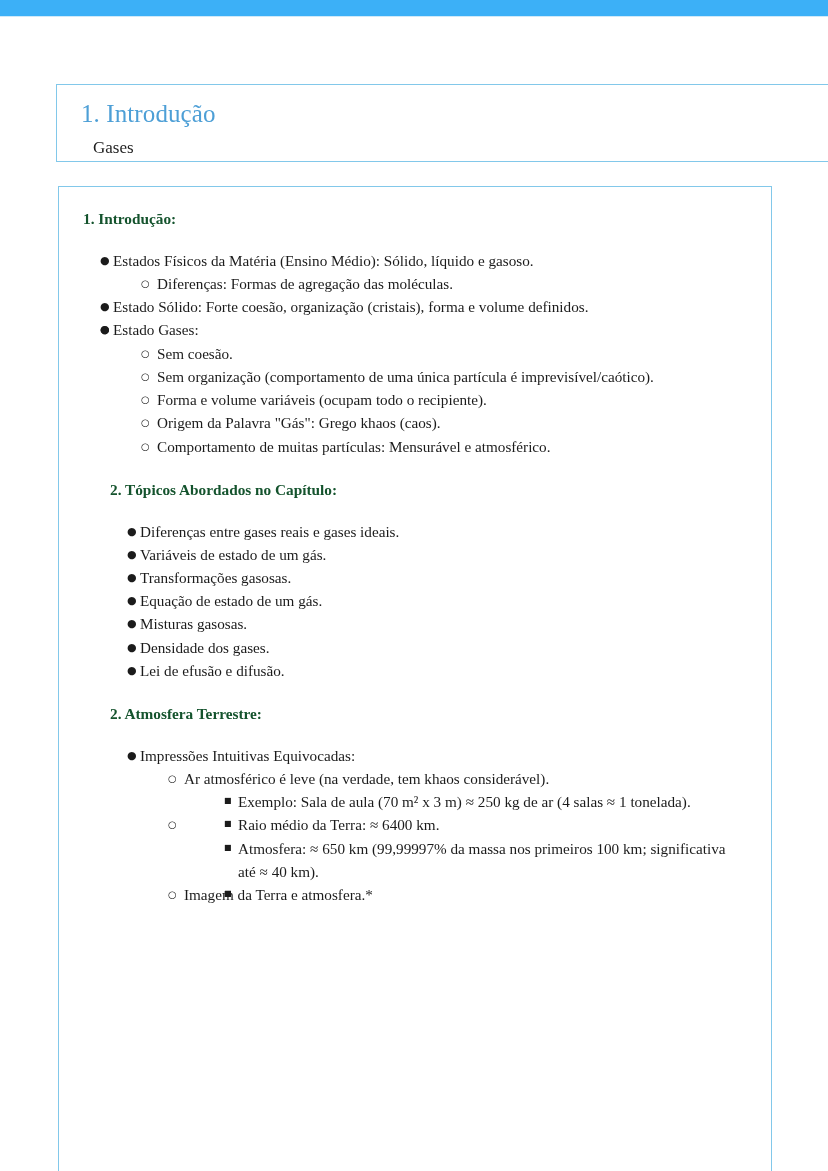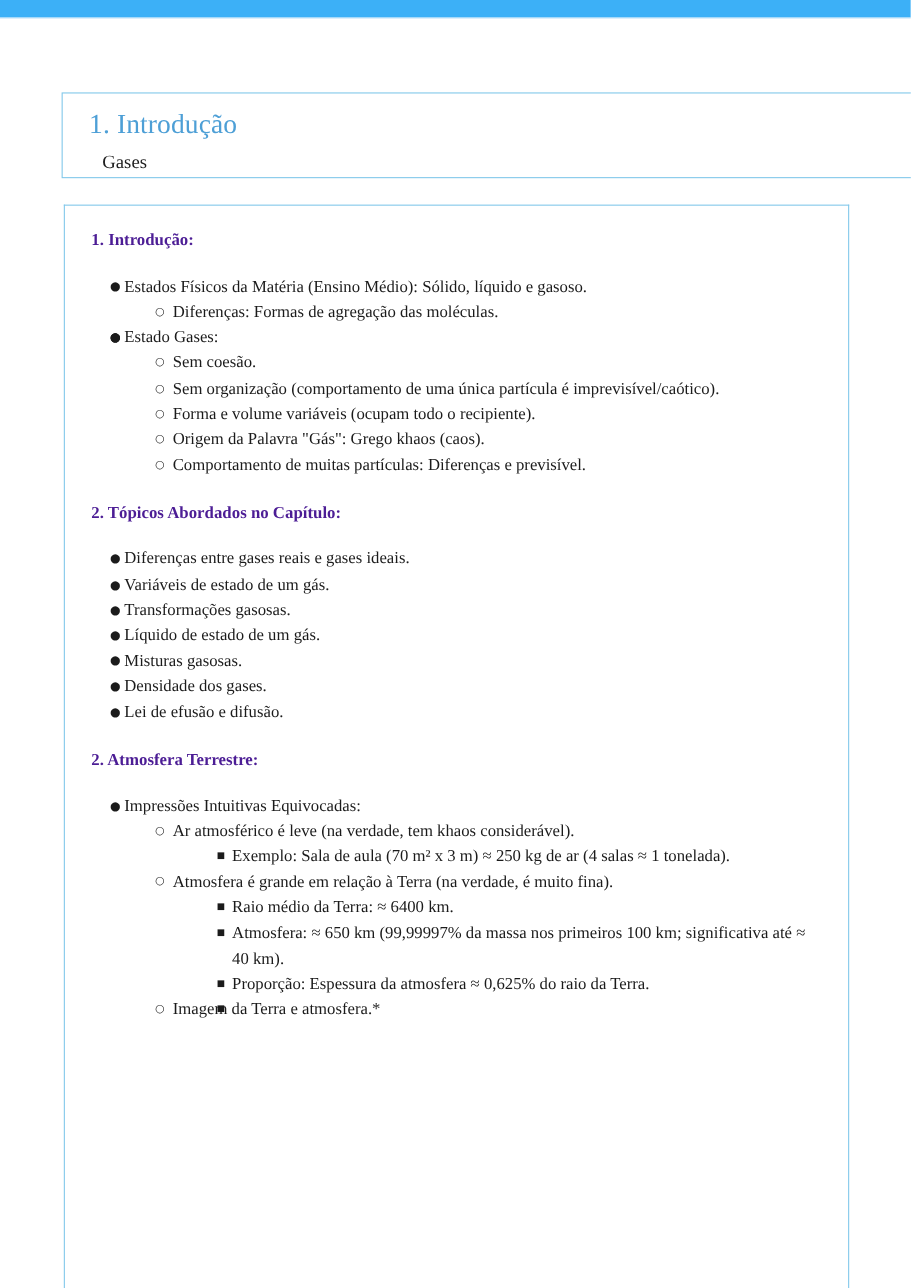--- a/index.html
+++ b/index.html
@@ -77,24 +77,25 @@
   }
   #body-card .inner {
     padding: 22px 26px 0 24px;
   }
   h2.section-heading {
     font-size: 15.3px;
     font-weight: bold;
     margin: 0;
     padding: 0;
     line-height: 1.3;
-    color: #4c1d95;
+    color: #14532d;
   }
   .section + .section {
     margin-top: 0;
+    margin-left: 27px;
   }
   .gap-after-heading {
     height: 20px;
   }
   .gap-before-heading {
     height: 22px;
   }
   ul.lvl {
     list-style: none;
     margin: 0;
@@ -166,58 +167,58 @@
 
   <div class="card" id="body-card">
     <div class="inner" id="body-inner">
         <div class="section">
           <h2 class="section-heading">1. Introdução:</h2>
           <div class="gap-after-heading"></div>
           <ul class="lvl lvl1">
             <li class="item"><span class="bullet">●</span><span class="item-text">Estados Físicos da Matéria (Ensino Médio): Sólido, líquido e gasoso.</span><ul class="lvl lvl2">
                 <li class="item"><span class="bullet">○</span><span class="item-text">Diferenças: Formas de agregação das moléculas.</span></li>
               </ul></li>
-            <li class="item"><span class="bullet">●</span></li>
+            <li class="item"><span class="bullet">●</span><span class="item-text">Estado Sólido: Forte coesão, organização (cristais), forma e volume definidos.</span></li>
             <li class="item"><span class="bullet">●</span></li>
             <li class="item"><span class="bullet">●</span><span class="item-text">Estado Gases:</span><ul class="lvl lvl2">
                 <li class="item"><span class="bullet">○</span><span class="item-text">Sem coesão.</span></li>
                 <li class="item"><span class="bullet">○</span><span class="item-text">Sem organização (comportamento de uma única partícula é imprevisível/caótico).</span></li>
                 <li class="item"><span class="bullet">○</span><span class="item-text">Forma e volume variáveis (ocupam todo o recipiente).</span></li>
                 <li class="item"><span class="bullet">○</span><span class="item-text">Origem da Palavra "Gás": Grego khaos (caos).</span></li>
-                <li class="item"><span class="bullet">○</span><span class="item-text">Comportamento de muitas partículas: Diferenças e previsível.</span></li>
+                <li class="item"><span class="bullet">○</span><span class="item-text">Comportamento de muitas partículas: Mensurável e atmosférico.</span></li>
               </ul></li>
           </ul>
         </div>
         <div class="section">
           <div class="gap-before-heading"></div>
           <h2 class="section-heading">2. Tópicos Abordados no Capítulo:</h2>
           <div class="gap-after-heading"></div>
           <ul class="lvl lvl1">
             <li class="item"><span class="bullet">●</span><span class="item-text">Diferenças entre gases reais e gases ideais.</span></li>
             <li class="item"><span class="bullet">●</span><span class="item-text">Variáveis de estado de um gás.</span></li>
             <li class="item"><span class="bullet">●</span><span class="item-text">Transformações gasosas.</span></li>
-            <li class="item"><span class="bullet">●</span><span class="item-text">Líquido de estado de um gás.</span></li>
+            <li class="item"><span class="bullet">●</span><span class="item-text">Equação de estado de um gás.</span></li>
             <li class="item"><span class="bullet">●</span><span class="item-text">Misturas gasosas.</span></li>
             <li class="item"><span class="bullet">●</span><span class="item-text">Densidade dos gases.</span></li>
             <li class="item"><span class="bullet">●</span><span class="item-text">Lei de efusão e difusão.</span></li>
           </ul>
         </div>
         <div class="section">
           <div class="gap-before-heading"></div>
           <h2 class="section-heading">2. Atmosfera Terrestre:</h2>
           <div class="gap-after-heading"></div>
           <ul class="lvl lvl1">
             <li class="item"><span class="bullet">●</span><span class="item-text">Impressões Intuitivas Equivocadas:</span><ul class="lvl lvl2">
                 <li class="item"><span class="bullet">○</span><span class="item-text">Ar atmosférico é leve (na verdade, tem khaos considerável).</span><ul class="lvl lvl3">
                     <li class="item"><span class="bullet">■</span><span class="item-text">Exemplo: Sala de aula (70 m² x 3 m) ≈ 250 kg de ar (4 salas ≈ 1 tonelada).</span></li>
                   </ul></li>
-                <li class="item"><span class="bullet">○</span><span class="item-text">Atmosfera é grande em relação à Terra (na verdade, é muito fina).</span><ul class="lvl lvl3">
+                <li class="item"><span class="bullet">○</span><ul class="lvl lvl3">
                     <li class="item"><span class="bullet">■</span><span class="item-text">Raio médio da Terra: ≈ 6400 km.</span></li>
                     <li class="item"><span class="bullet">■</span><span class="item-text">Atmosfera: ≈ 650 km (99,99997% da massa nos primeiros 100 km; significativa até ≈ 40 km).</span></li>
-                    <li class="item"><span class="bullet">■</span><span class="item-text">Proporção: Espessura da atmosfera ≈ 0,625% do raio da Terra.</span></li>
+                    <li class="item"><span class="bullet">■</span></li>
                     <li class="item"><span class="bullet">■</span></li>
                   </ul></li>
                 <li class="item"><span class="bullet">○</span><span class="item-text">Imagem da Terra e atmosfera.*</span></li>
               </ul></li>
           </ul>
         </div>
       </div>
   </div>
 
 </div>

